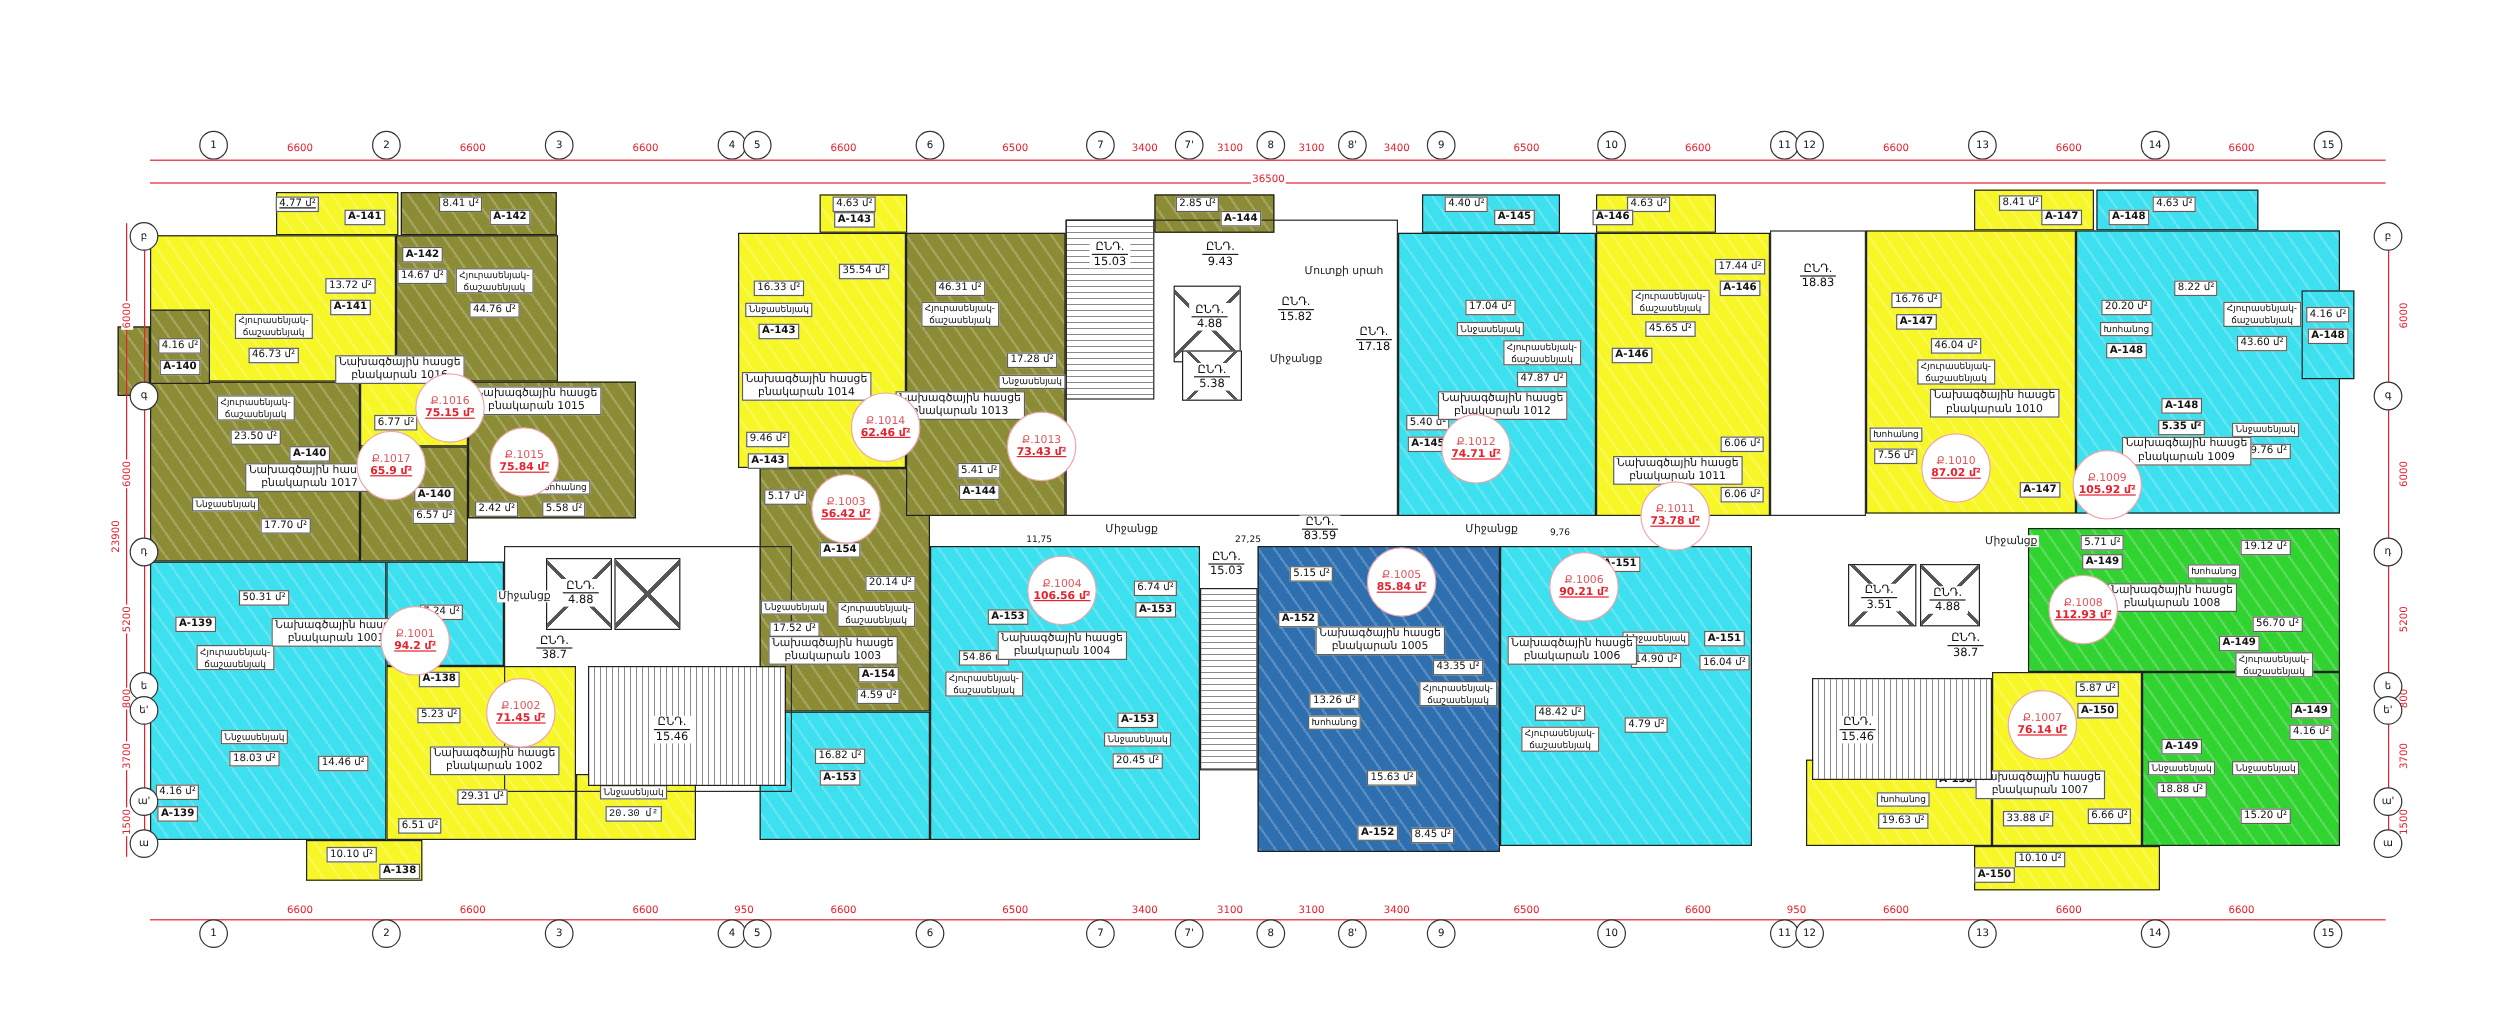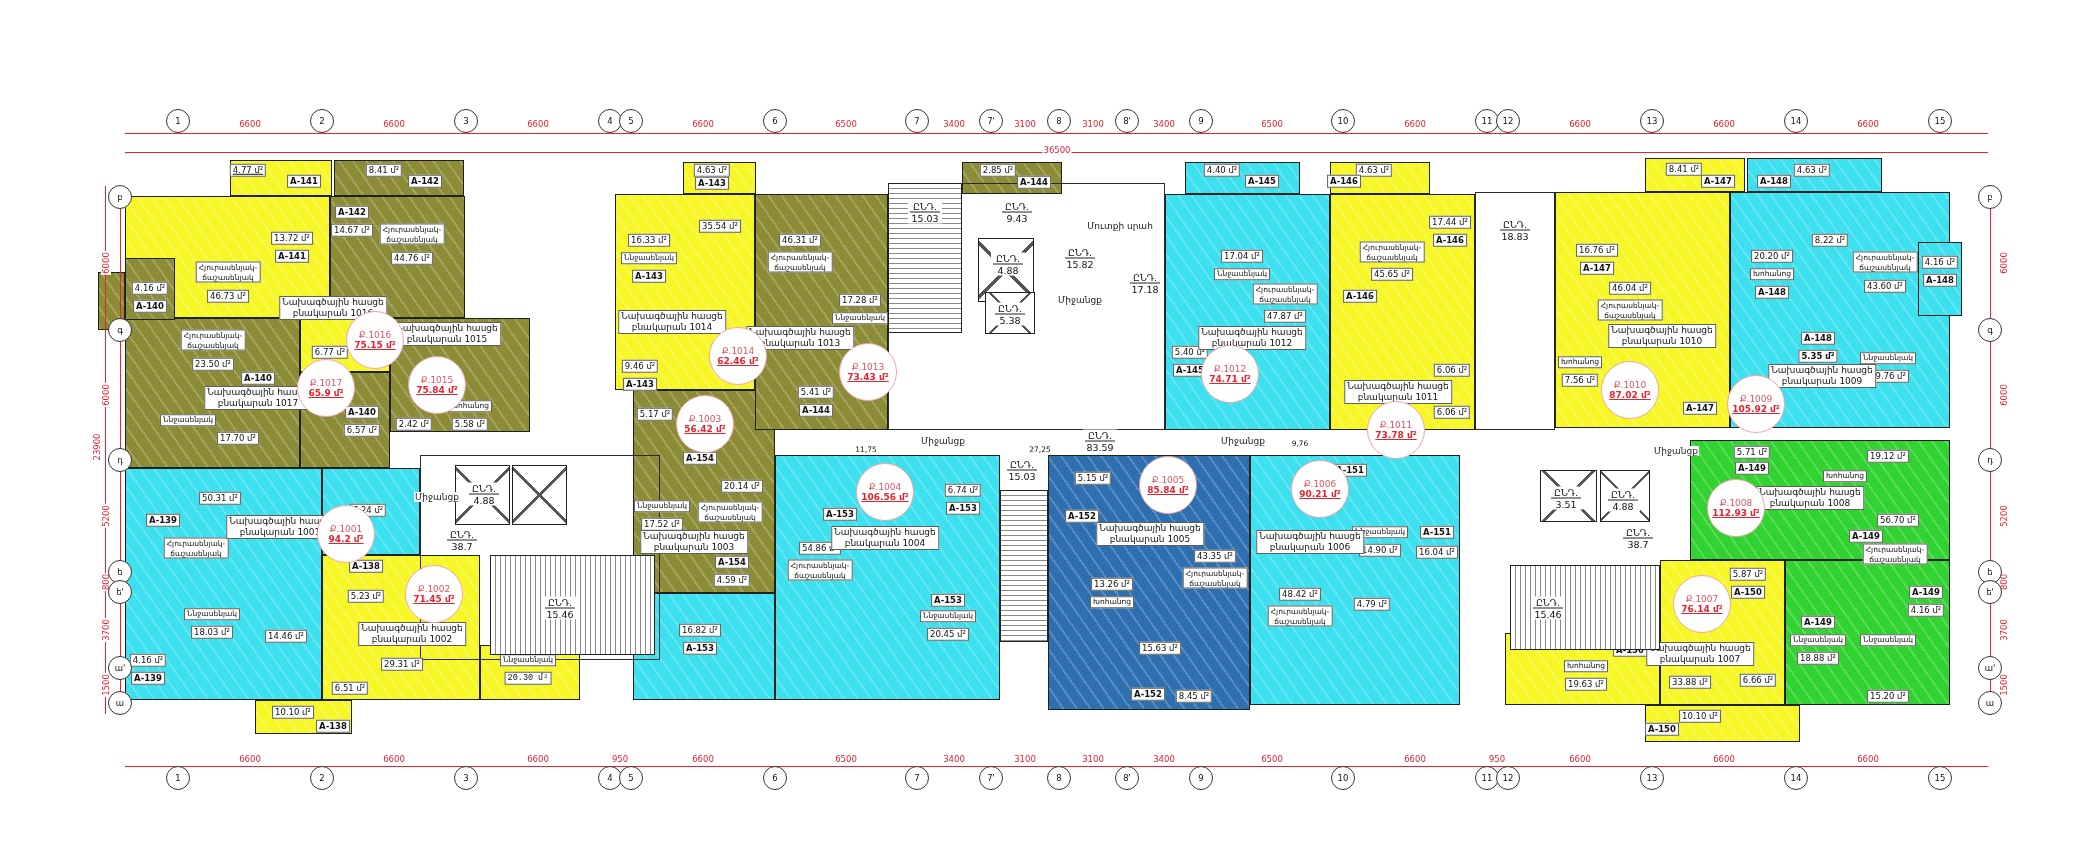--- a/index.html
+++ b/index.html
@@ -366,21 +366,21 @@
       <div class="albl type" style="left: 1845px; top: 476px;">Խոհանոց</div>
       <div class="albl" style="left: 1888px; top: 456px;">19.12 մ²</div>
       <div class="albl" style="left: 1898px; top: 520px;">56.70 մ²</div>
       <div class="albl code" style="left: 1866px; top: 536px;">A-149</div>
       <div class="albl type" style="left: 1895px; top: 554px;">Հյուրասենյակ-
 ճաշասենյակ</div>
       <div class="albl code" style="left: 1818px; top: 622px;">A-149</div>
       <div class="albl type" style="left: 1818px; top: 640px;">Ննջասենյակ</div>
       <div class="albl" style="left: 1818px; top: 658px;">18.88 մ²</div>
       <div class="albl type" style="left: 1888px; top: 640px;">Ննջասենյակ</div>
-      <div class="albl" style="left: 1888px; top: 696px;">15.20 մ²</div>
+      <div class="albl" style="left: 1888px; top: 680px;">15.20 մ²</div>
       <div class="albl code" style="left: 1926px; top: 592px;">A-149</div>
       <div class="albl" style="left: 1926px; top: 610px;">4.16 մ²</div>
       <div class="albl addr" style="left: 1810px; top: 498px;">Նախագծային հասցե
 բնակարան 1008</div>
       <div class="albl" style="left: 1748px; top: 574px;">5.87 մ²</div>
       <div class="albl code" style="left: 1748px; top: 592px;">A-150</div>
       <div class="albl code" style="left: 1630px; top: 650px;">A-150</div>
       <div class="albl type" style="left: 1586px; top: 666px;">Խոհանոց</div>
       <div class="albl" style="left: 1586px; top: 684px;">19.63 մ²</div>
       <div class="albl" style="left: 1690px; top: 682px;">33.88 մ²</div>

